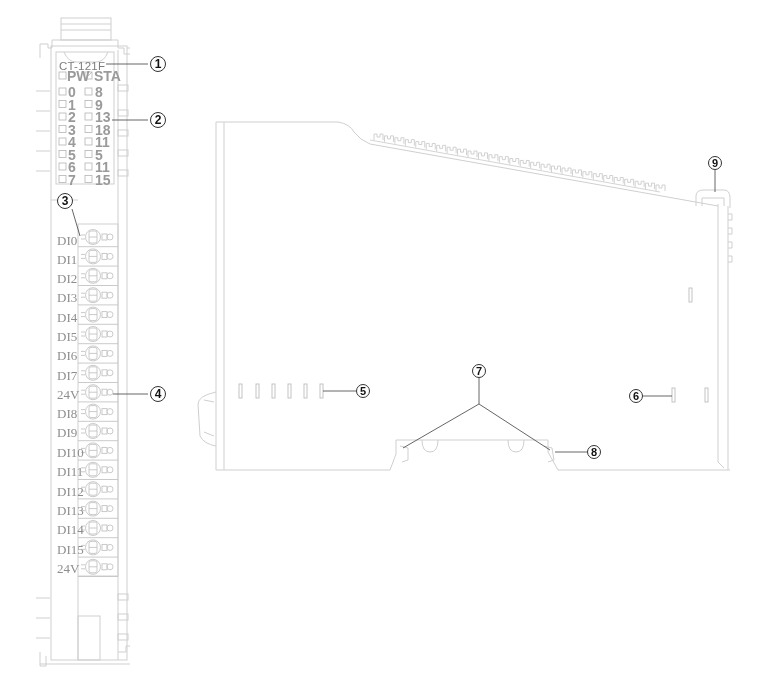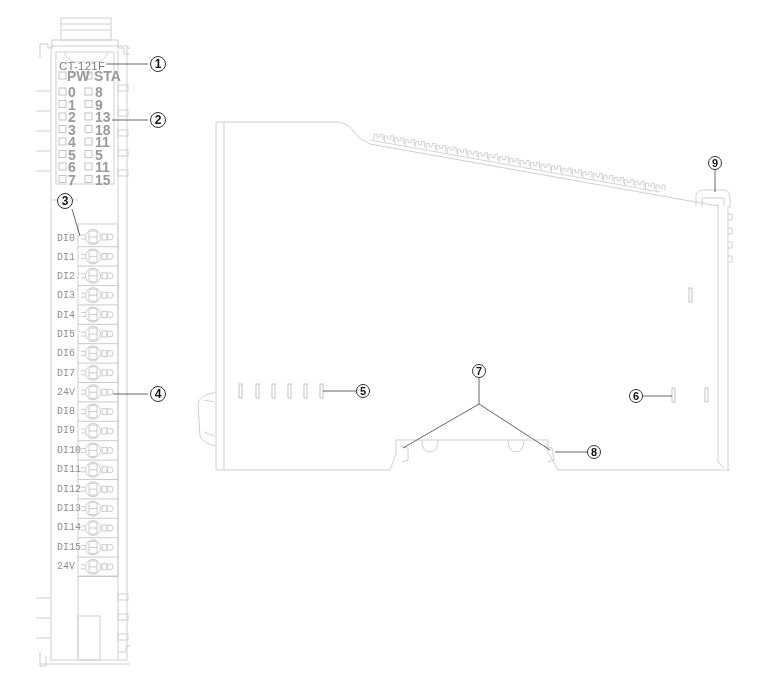--- a/index.html
+++ b/index.html
@@ -1,20 +1,20 @@
 <!DOCTYPE html>
 <html><head>
   <meta charset="utf-8">
   <style>
     html, body { margin: 0; padding: 0; background: #ffffff; }
     body { width: 759px; height: 683px; position: relative; overflow: hidden; font-family: "Liberation Sans", sans-serif; }
     #stage { position: absolute; left: 18px; top: 0; width: 759px; height: 683px; }
     .lbl { position: absolute; font-family: "Liberation Sans", sans-serif; color: #9a9a9a; font-size: 14px; line-height: 8px; white-space: nowrap; font-weight: bold; }
     .model { position: absolute; left: 41px; top: 60px; font-size: 11.5px; color: #7d7d7d; letter-spacing: 0.2px; font-family: "Liberation Sans", sans-serif; }
-    .sig { position: absolute; left: 39px; font-size: 10px; color: #8e8e8e; font-family: Liberation Mono, monospace; }
+    .sig { position: absolute; left: 39px; font-size: 13px; color: #8e8e8e; font-family: Liberation Serif, serif; }
     .callout { position: absolute; width: 16px; height: 16px; border: 1px solid #333; border-radius: 50%; background: #fff; box-sizing: border-box; font-family: "Liberation Sans", sans-serif; font-weight: bold; font-size: 12px; color: #111; text-align: center; line-height: 14px; }
     .callout.sm { width: 14px; height: 14px; font-size: 11px; line-height: 12px; }
   </style>
 </head>
 <body>
 
 <div id="stage">
 
   <svg width="759" height="683" style="position:absolute;left:0;top:0" xmlns="http://www.w3.org/2000/svg">
     <g fill="none" stroke="#cfcfcf" stroke-width="1">

